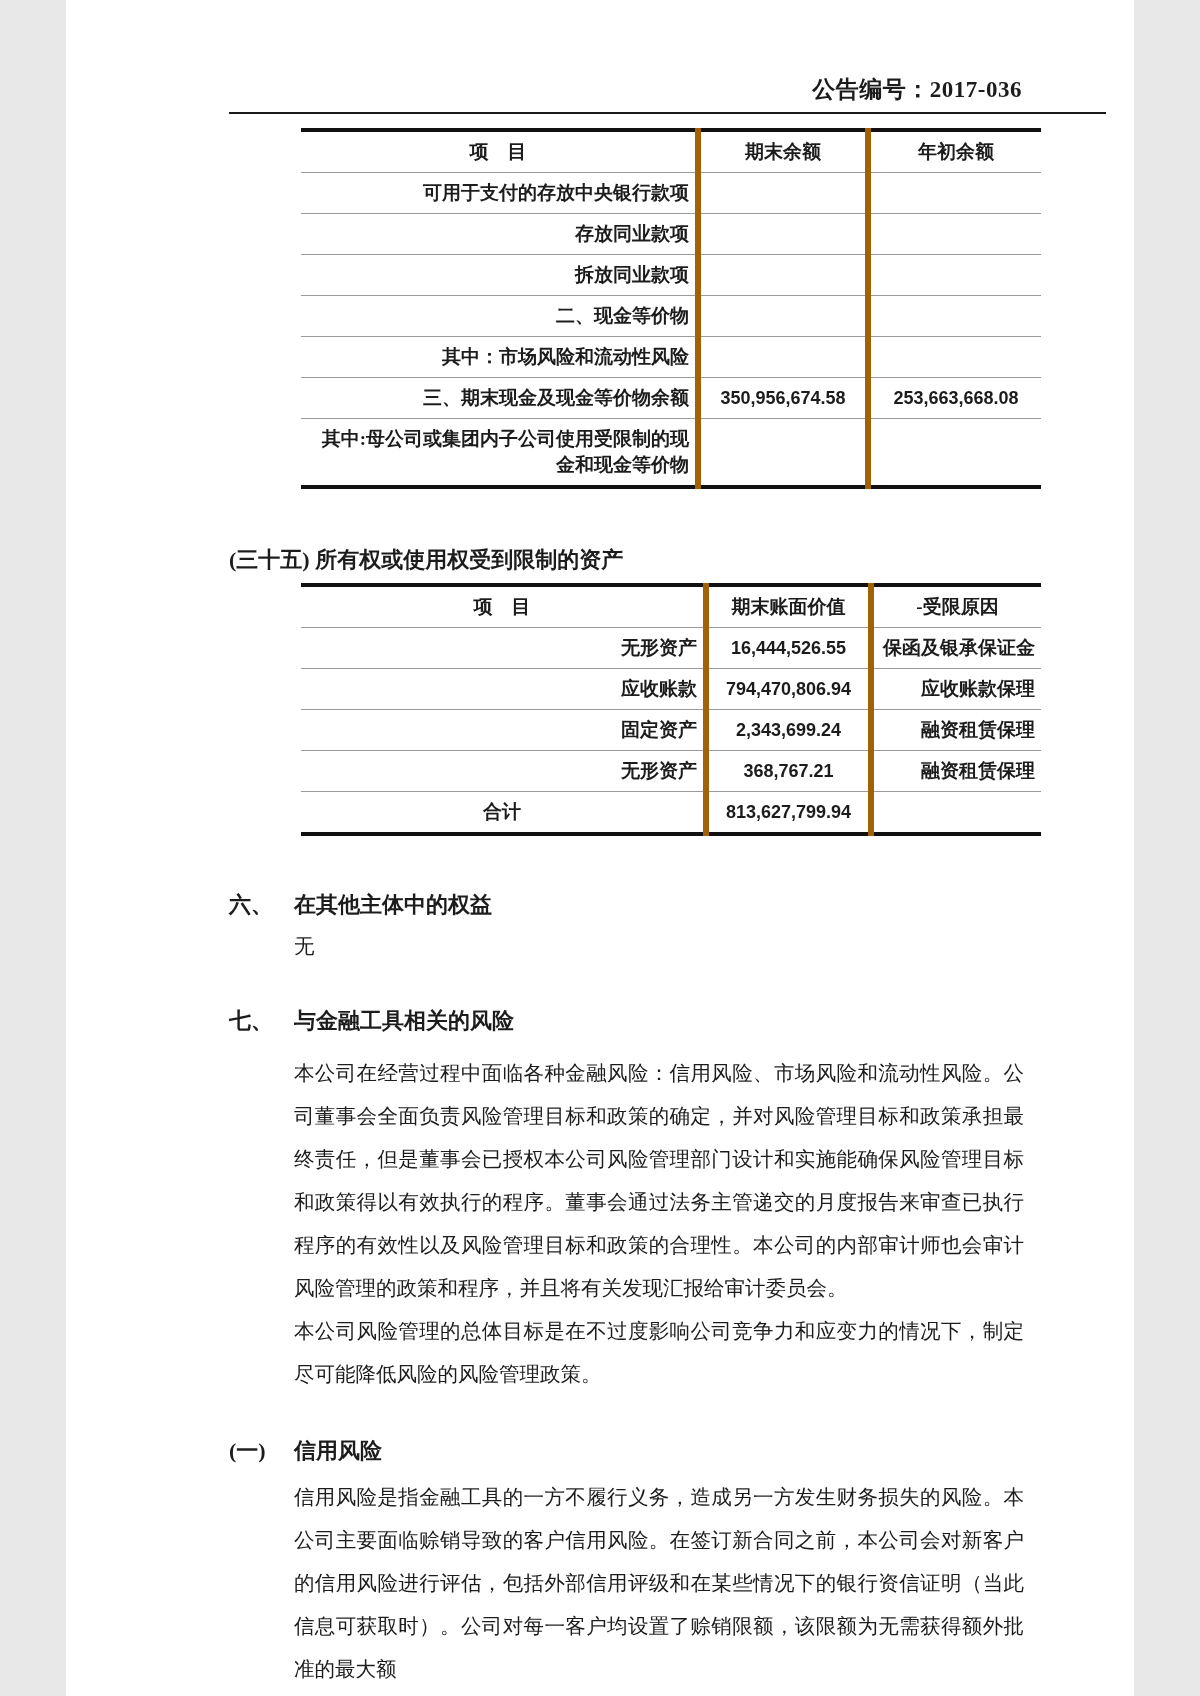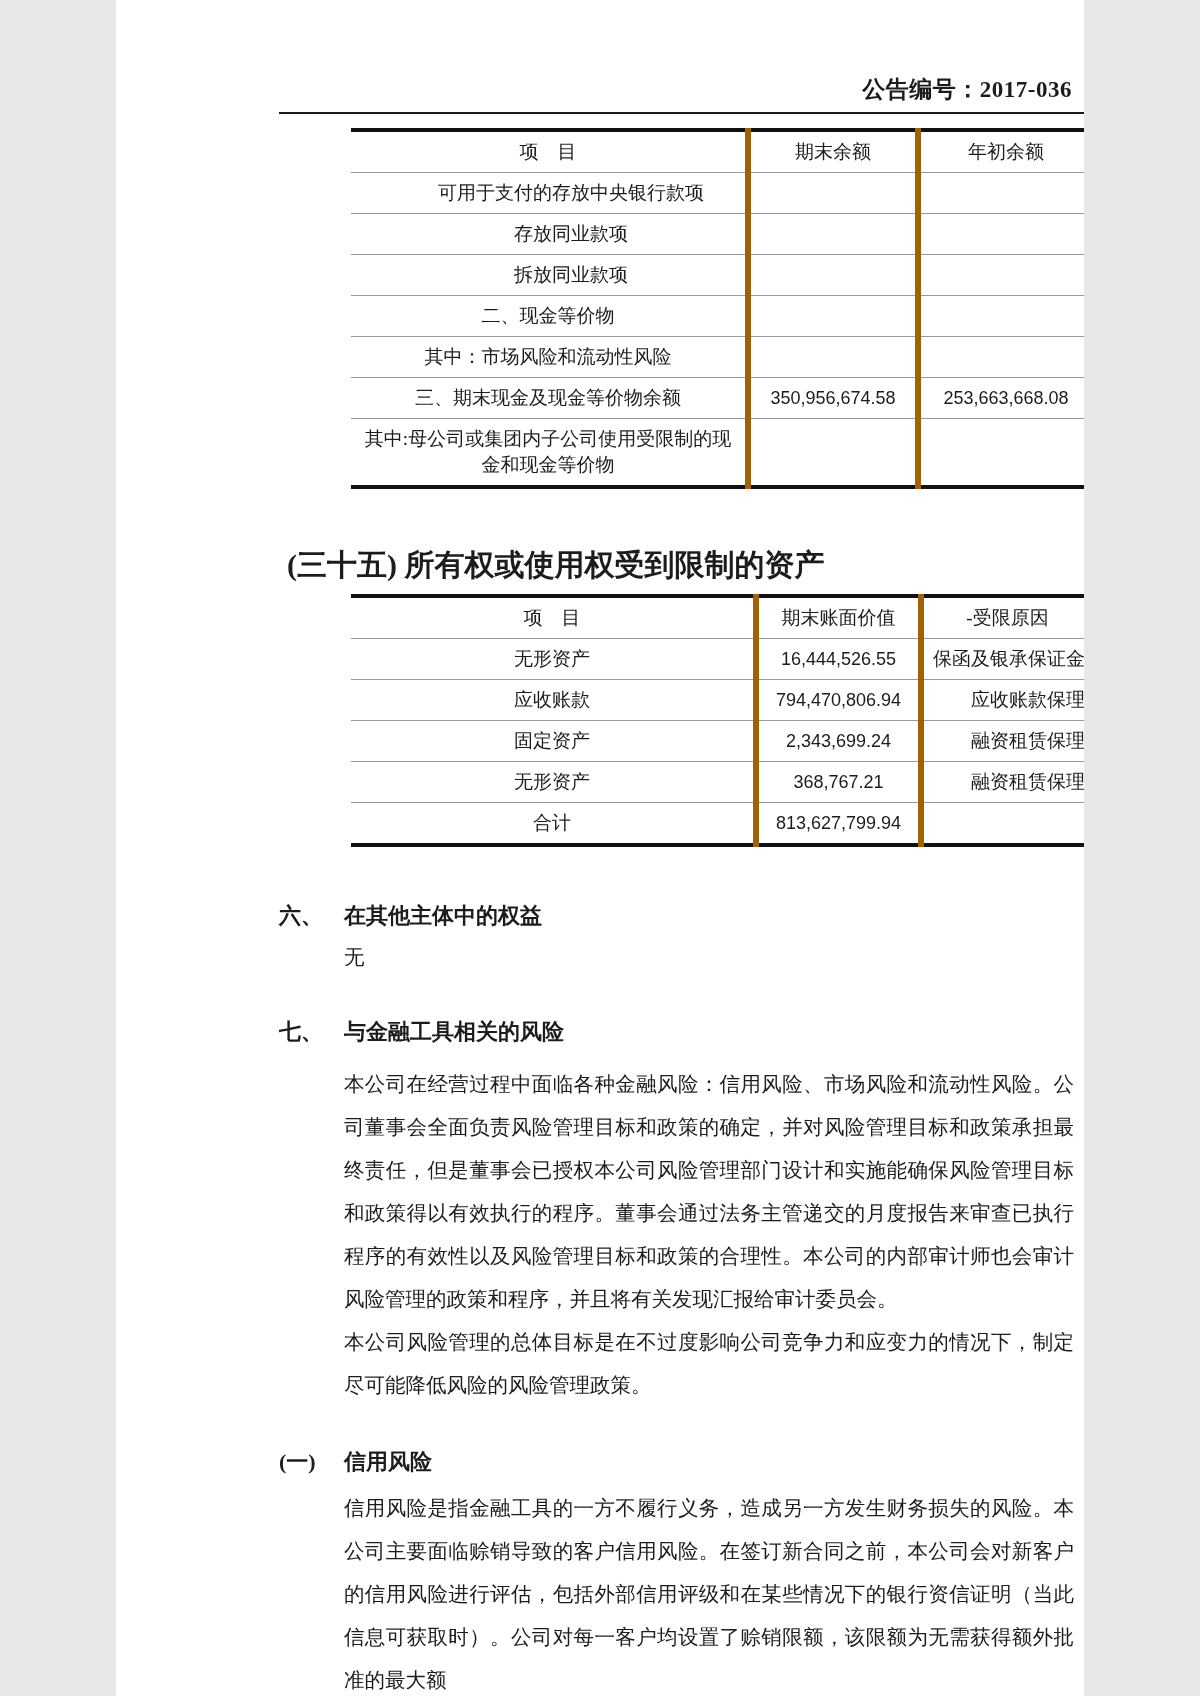--- a/index.html
+++ b/index.html
@@ -1,19 +1,19 @@
 <!DOCTYPE html>
 <html><head>
 <meta charset="utf-8">
 <style>
   * { box-sizing: border-box; }
   html, body { margin: 0; padding: 0; background: #e8e8e8; }
   .page {
     position: relative;
-    width: 968px;
+    width: 1068px;
     height: 1696px;
     margin: 0 auto;
     background: #ffffff;
     font-family: "Liberation Serif", "DejaVu Serif", serif;
     color: #1c1c1c;
     overflow: hidden;
   }
   .content {
     position: absolute;
     left: 163px;
@@ -41,43 +41,42 @@
     table-layout: fixed;
     border-top: 4px solid #111;
     border-bottom: 4px solid #111;
     font-size: 19px;
   }
   table.t1 { margin-top: 14px; }
   table.t2 { margin-top: 8px; }
   .fin-table th, .fin-table td {
     border-bottom: 1px solid #9a9a9a;
     padding: 7px 6px;
-    font-weight: normal;
+    font-weight: bold;
     vertical-align: middle;
     overflow: hidden;
   }
   .fin-table tr:last-child th, .fin-table tr:last-child td { border-bottom: none; }
   .fin-table .c2, .fin-table .c3 { border-left: 6px solid #a16207; }
   .fin-table th { text-align: center; }
-  .cell-item { text-align: center; padding-left: 12px; }
+  .cell-item { text-align: right; padding-left: 12px; }
   .cell-item.deep { padding-left: 52px; }
   .cell-item.center { text-align: center; padding-left: 6px; }
   .cell-num {
     text-align: center;
     padding-right: 9px;
     font-family: "Liberation Sans", "DejaVu Sans", sans-serif;
     font-size: 18px;
   }
   .cell-reason { text-align: right; padding-left: 9px; }
   
   .title35 {
     margin-top: 56px;
-    font-size: 30px;
-    font-weight: bold;
-    margin-left: 8px;
+    font-size: 22px;
+    font-weight: bold;
   }
   .section-head {
     display: flex;
     font-size: 22px;
     font-weight: bold;
   }
   .sec-num { width: 65px; flex: none; }
   .sec6 { margin-top: 54px; }
   .sec7 { margin-top: 46px; }
   .sec7-1 { margin-top: 40px; }

